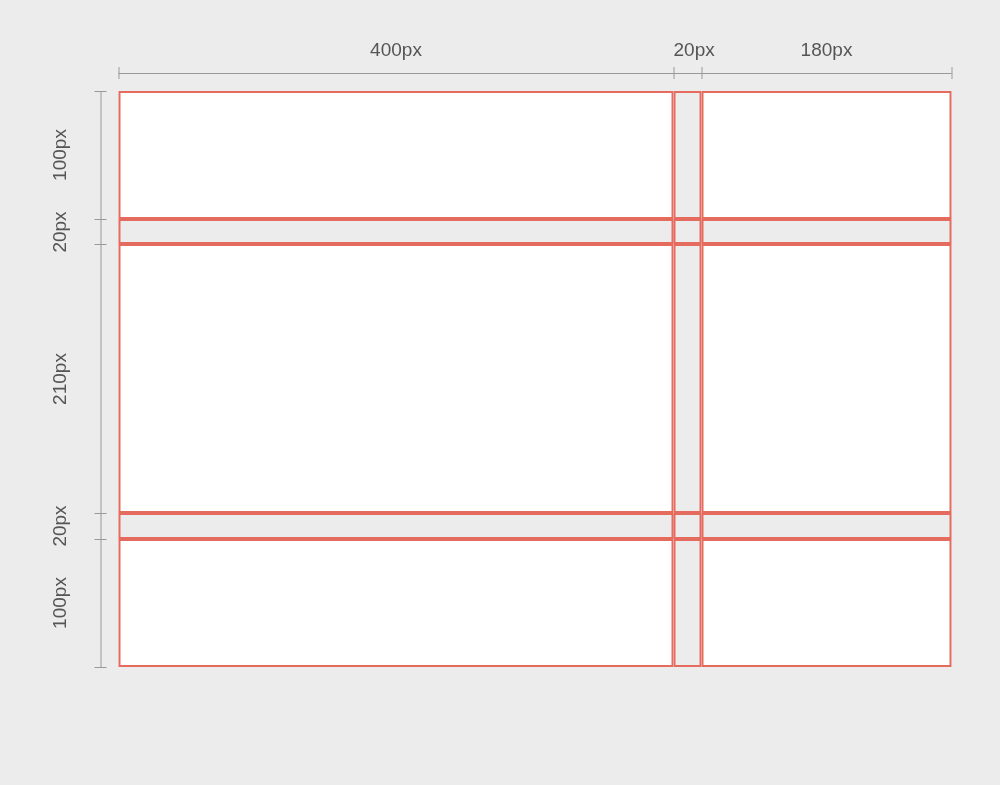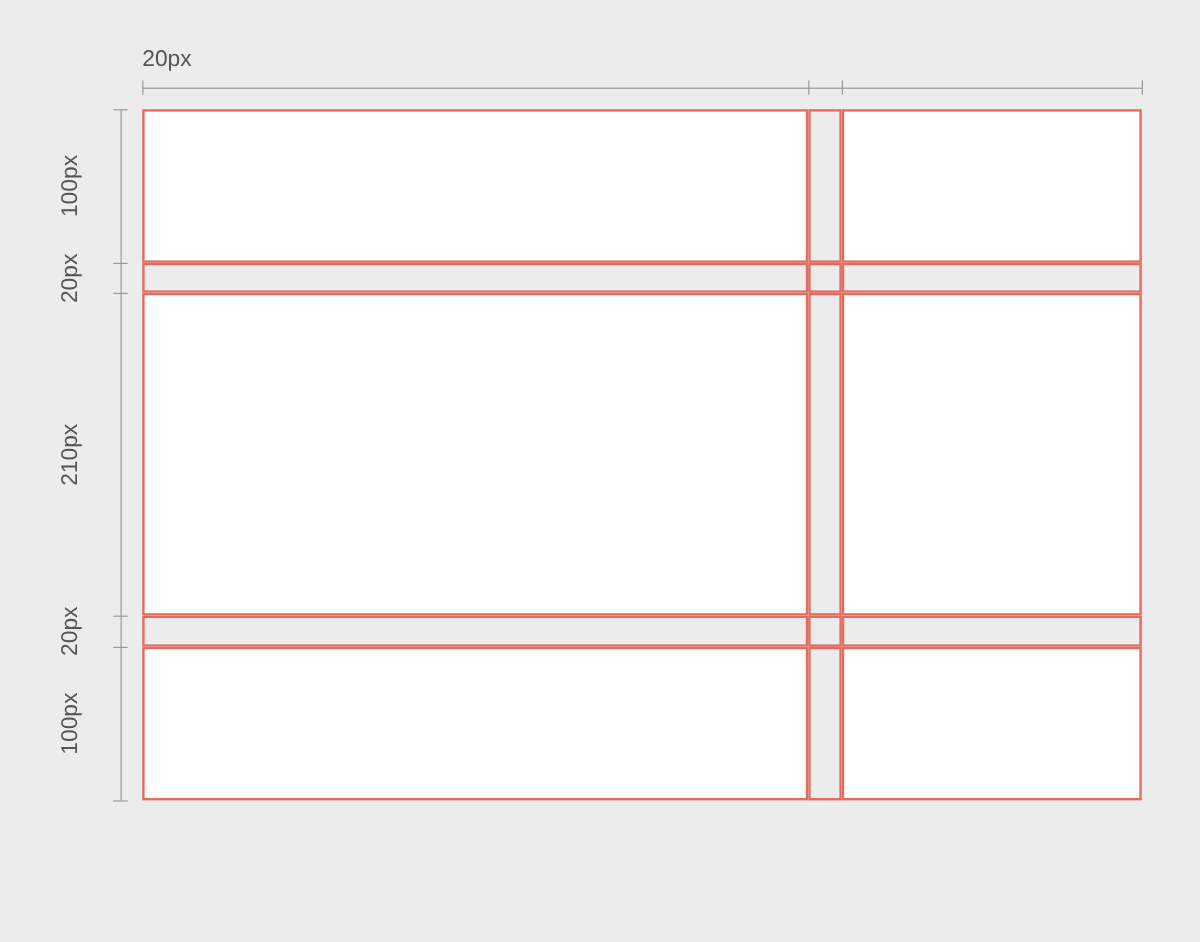--- a/index.html
+++ b/index.html
@@ -102,21 +102,23 @@
       background: #fff;
       border: 2px solid #e56b5e;
     }
   </style>
 </head>
 <body>
 
 <div class="wrap">
   <div class="col-ruler" style="width: 833px;">
     <div class="col-labels">
+        <span style="width: 555px;">400px</span>
         <span style="width: 28px;">20px</span>
+        <span style="width: 250px;">180px</span>
       </div>
     <div class="col-ticks">
       <div class="bar"></div>
     <div class="tick" style="left: 0px;"></div>
         <div class="tick" style="left: 555px;"></div>
         <div class="tick" style="left: 583px;"></div>
         <div class="tick" style="left: 833px;"></div>
       </div>
   </div>
   <div class="row-area">

